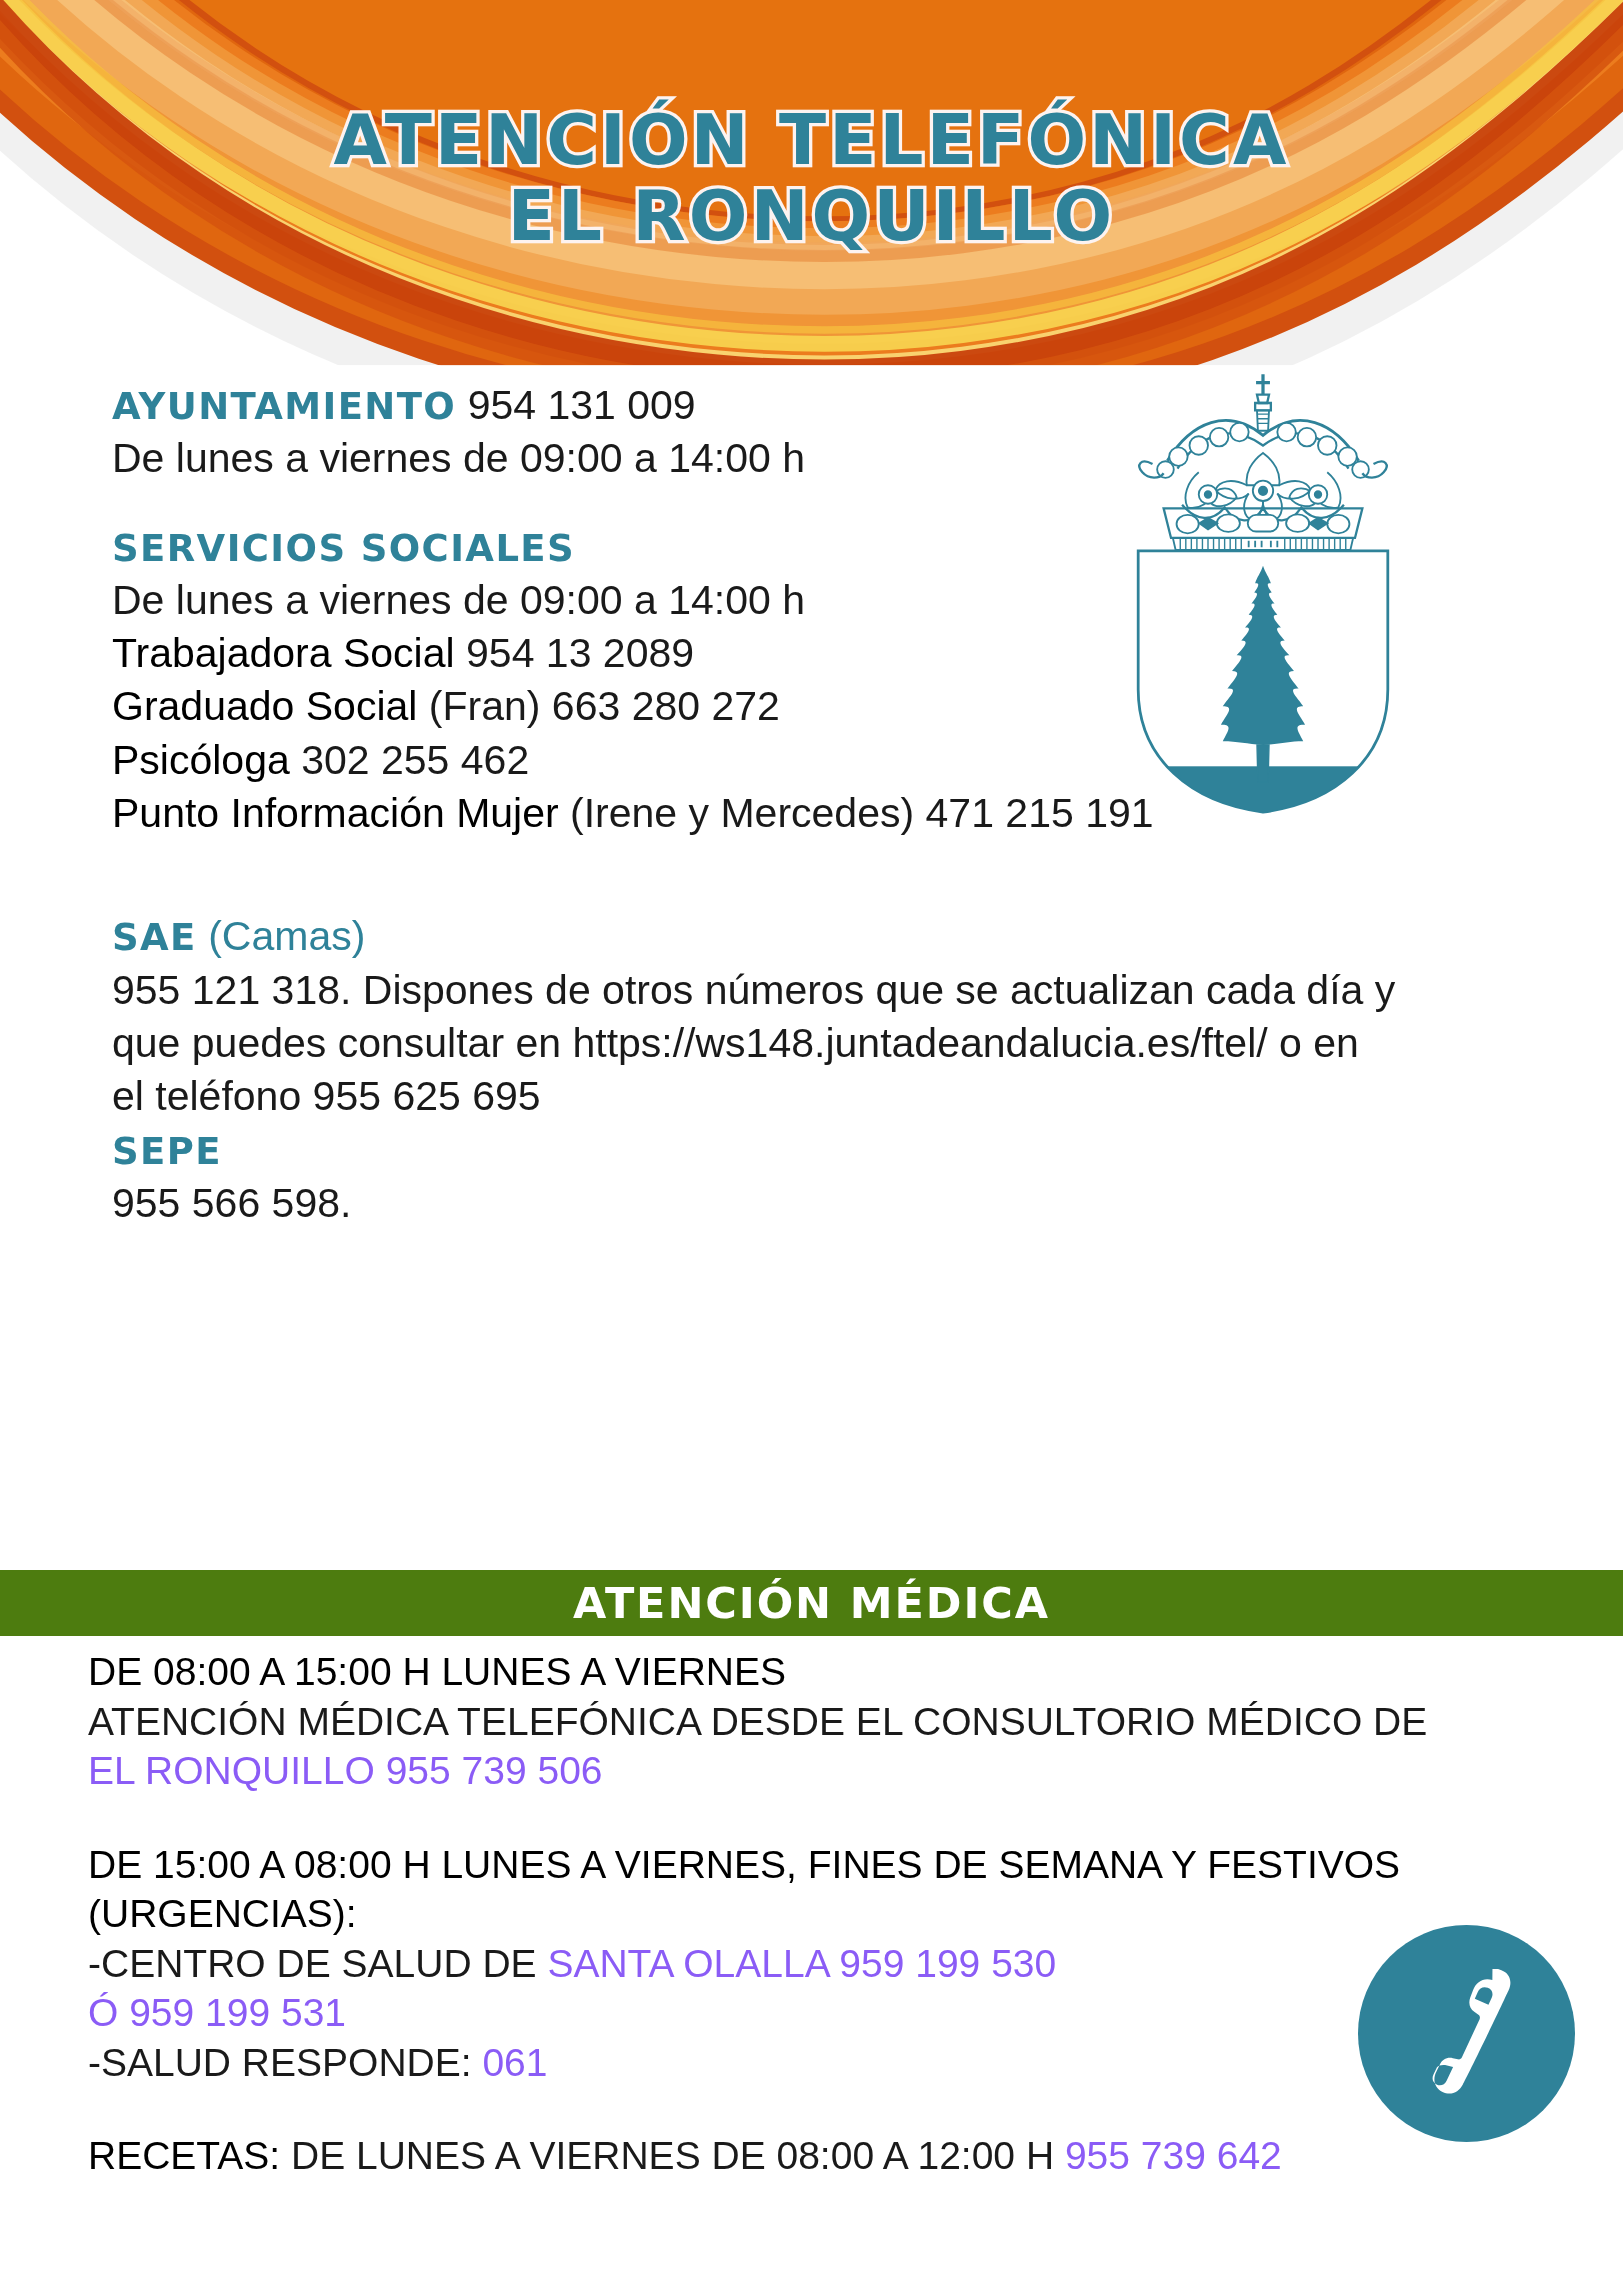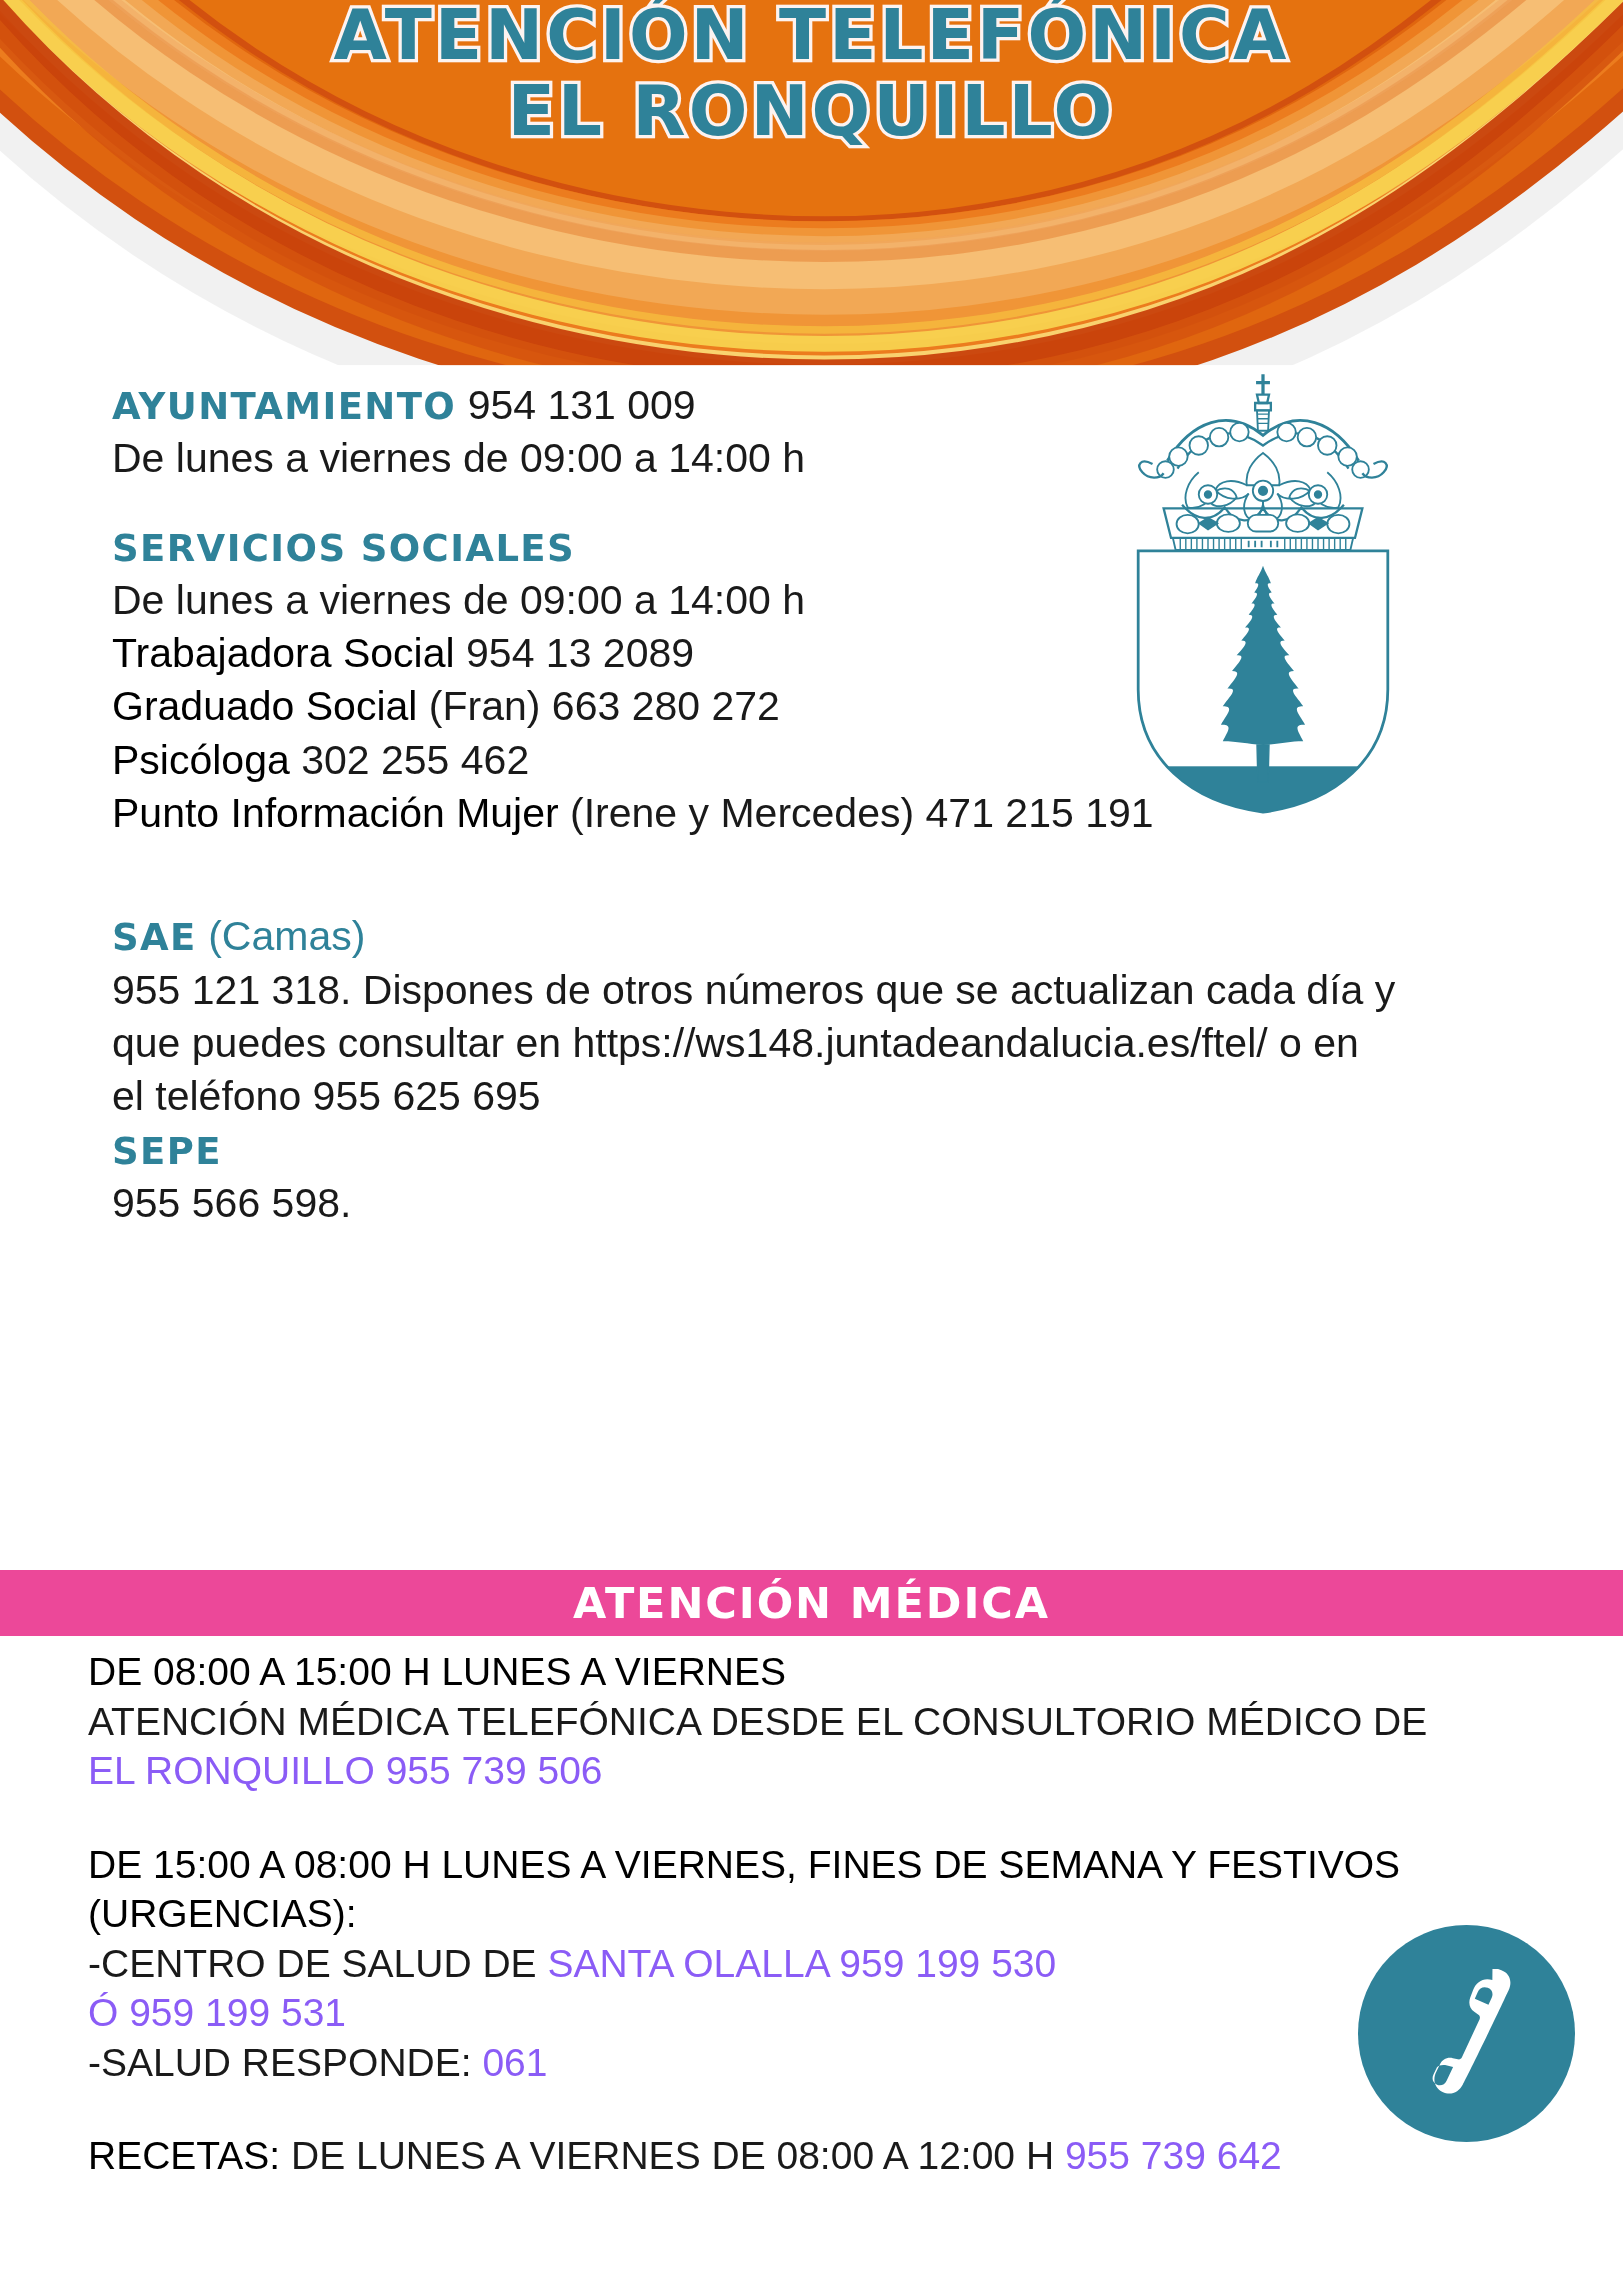--- a/index.html
+++ b/index.html
@@ -28,20 +28,21 @@
 
   .banner-title {
     position: absolute;
     left: 0; top: 0;
     width: 1623px;
     height: 379px;
     display: flex;
     flex-direction: column;
     align-items: center;
     justify-content: flex-start;
+    padding-top: 105px;
     box-sizing: border-box;
     pointer-events: none;
   }
   .banner-line {
     font-family: "DejaVu Sans", sans-serif;
     font-weight: bold;
     font-size: 69px;
     letter-spacing: 3.2px;
     color: #2f8299;
     line-height: 1.03;
@@ -97,21 +98,21 @@
   }
   .escudo svg { display: block; width: 100%; height: 100%; }
 
   
   .med-band {
     position: absolute;
     left: 0;
     top: 1570px;
     width: 1623px;
     height: 66px;
-    background: #ec4899;
+    background: #4d7c0f;
     display: flex;
     align-items: center;
     justify-content: center;
   }
   .med-band-title {
     font-family: "DejaVu Sans", sans-serif;
     font-weight: bold;
     font-size: 43px;
     letter-spacing: 1.9px;
     color: #ffffff;

